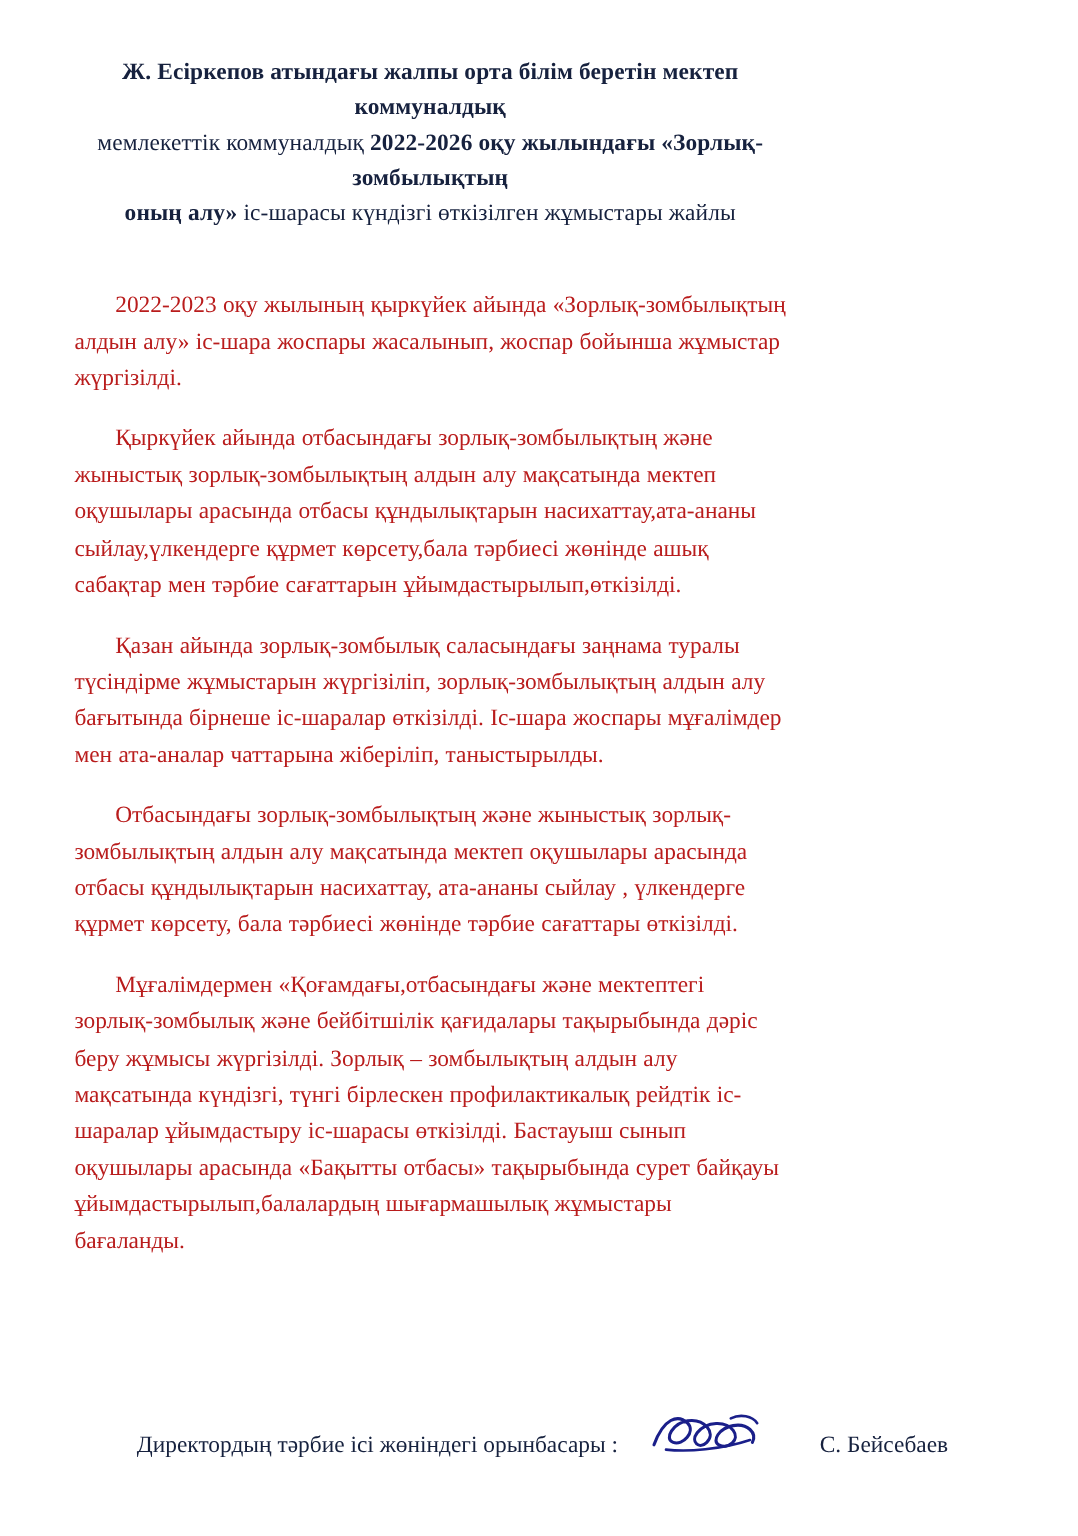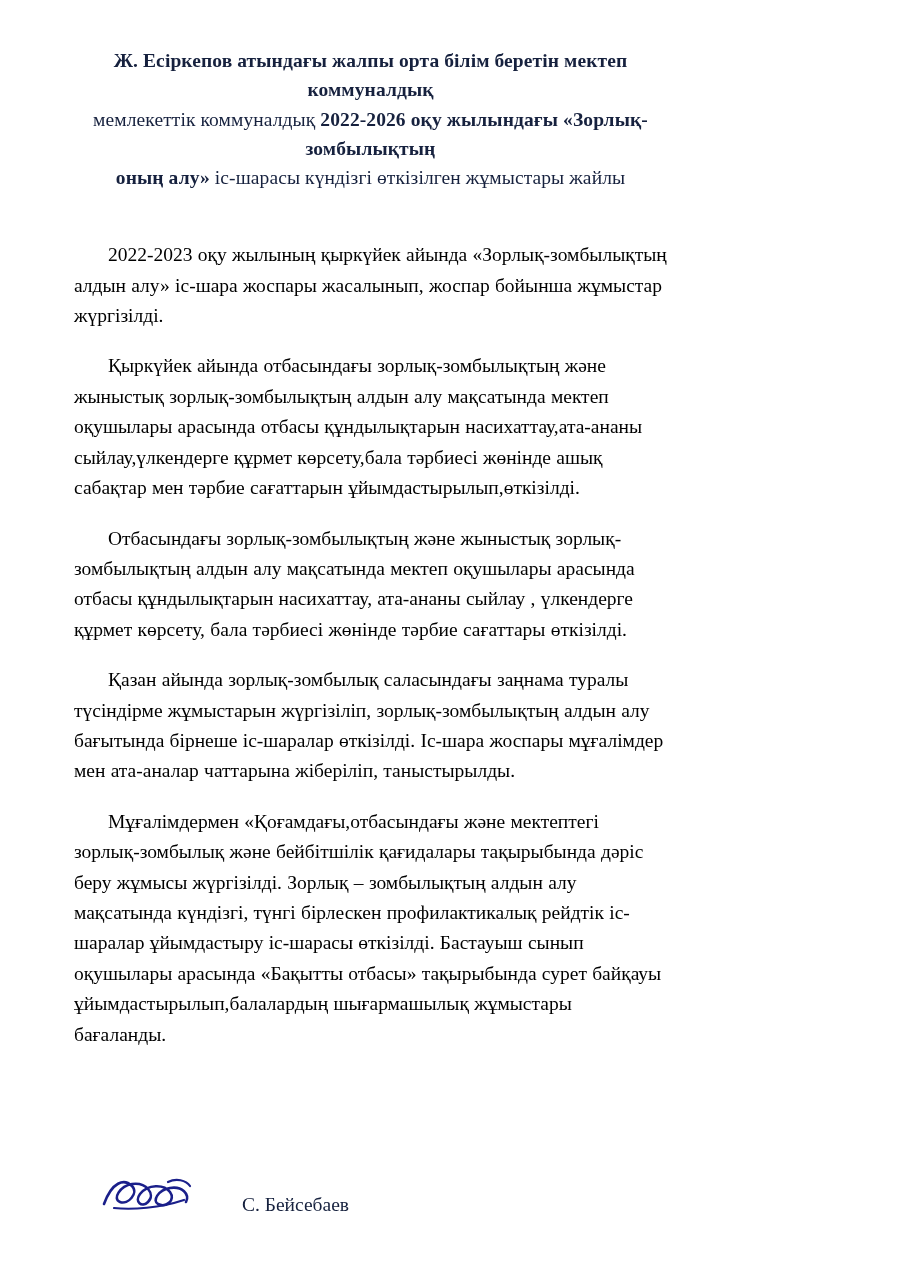--- a/index.html
+++ b/index.html
@@ -14,21 +14,20 @@
     color: #1a1a2e;
     position: relative;
     overflow: hidden;
   }
   .page {
     width: 717px;
     height: 1280px;
     box-sizing: border-box;
     padding: 40px 62px 20px 62px;
     position: relative;
-    margin-left: 12px;
   }
   .heading {
     text-align: center;
     font-weight: bold;
     font-size: 19.5px;
     line-height: 1.5;
     letter-spacing: 0.1px;
     color: #16213e;
     margin: 6px 14px 0 14px;
   }
@@ -44,21 +43,21 @@
   }
   .body-block {
     margin-top: 48px;
   }
   p.para {
     font-size: 19.5px;
     line-height: 1.56;
     text-align: left;
     margin: 0 0 20px 0;
     text-indent: 34px;
-    color: #000000;
+    color: #b91c1c;
     word-spacing: 0.4px;
   }
   p.para:last-child {
     margin-bottom: 0;
   }
   .signature-row {
     position: absolute;
     left: 62px;
     right: 62px;
     bottom: 64px;
@@ -97,26 +96,27 @@
   <div class="heading">
     <div>Ж. Есіркепов атындағы жалпы орта білім беретін мектеп коммуналдық</div>
     <div><span class="reg">мемлекеттік коммуналдық </span><span>2022-2026 оқу жылындағы «Зорлық- зомбылықтың</span></div>
     <div><span>оның алу»</span><span class="reg"> іс-шарасы күндізгі өткізілген жұмыстары жайлы</span></div>
   </div>
 
 
   <div class="body-block">
     <p class="para">2022-2023  оқу жылының қыркүйек айында «Зорлық-зомбылықтың алдын алу» іс-шара жоспары жасалынып, жоспар бойынша жұмыстар жүргізілді.</p>
     <p class="para">Қыркүйек айында отбасындағы зорлық-зомбылықтың және жыныстық зорлық-зомбылықтың алдын алу мақсатында мектеп оқушылары арасында отбасы құндылықтарын насихаттау,ата-ананы сыйлау,үлкендерге құрмет көрсету,бала тәрбиесі жөнінде ашық сабақтар мен тәрбие сағаттарын ұйымдастырылып,өткізілді.</p>
+    <p class="para">Қазан айында зорлық-зомбылық саласындағы заңнама туралы түсіндірме жұмыстарын жүргізіліп, зорлық-зомбылықтың алдын алу бағытында бірнеше іс-шаралар  өткізілді. Іс-шара  жоспары  мұғалімдер мен ата-аналар чаттарына жіберіліп, таныстырылды.</p>
     <p class="para">Отбасындағы зорлық-зомбылықтың және жыныстық зорлық-зомбылықтың алдын алу мақсатында мектеп оқушылары арасында отбасы құндылықтарын насихаттау, ата-ананы сыйлау , үлкендерге құрмет көрсету, бала тәрбиесі жөнінде тәрбие сағаттары өткізілді.</p>
-    <p class="para">Қазан айында зорлық-зомбылық саласындағы заңнама туралы түсіндірме жұмыстарын жүргізіліп, зорлық-зомбылықтың алдын алу бағытында бірнеше іс-шаралар  өткізілді. Іс-шара  жоспары  мұғалімдер мен ата-аналар чаттарына жіберіліп, таныстырылды.</p>
     <p class="para">Мұғалімдермен  «Қоғамдағы,отбасындағы және мектептегі зорлық-зомбылық және бейбітшілік қағидалары тақырыбында  дәріс беру жұмысы жүргізілді.      Зорлық – зомбылықтың алдын алу мақсатында күндізгі, түнгі бірлескен профилактикалық рейдтік іс-шаралар ұйымдастыру іс-шарасы өткізілді.  Бастауыш сынып оқушылары арасында «Бақытты отбасы» тақырыбында сурет байқауы ұйымдастырылып,балалардың шығармашылық жұмыстары бағаланды.</p>
   </div>
 
   <div class="signature-row">
+    <span class="sig-label">Директордың тәрбие ісі жөніндегі орынбасары :</span>
     <span class="sig-mark">
       <svg width="118" height="42" viewBox="0 0 118 42" fill="none" xmlns="http://www.w3.org/2000/svg">
         <path d="M6 30 C14 8, 26 4, 34 12 C41 19, 30 31, 22 28 C14 25, 22 12, 34 10 C48 8, 58 20, 50 28 C44 34, 36 28, 42 20 C50 10, 66 10, 72 18 C78 26, 68 34, 60 30 C54 27, 60 16, 72 14 C84 12, 92 20, 88 28" stroke="#1a1f8a" stroke-width="2.6" stroke-linecap="round" stroke-linejoin="round"></path>
         <path d="M16 34 C34 36, 62 34, 86 26" stroke="#1a1f8a" stroke-width="2.2" stroke-linecap="round"></path>
         <path d="M70 8 C78 4, 88 6, 92 12" stroke="#1a1f8a" stroke-width="2.2" stroke-linecap="round"></path>
       </svg>
     </span>
     <span class="sig-name">С. Бейсебаев</span>
   </div>
 

